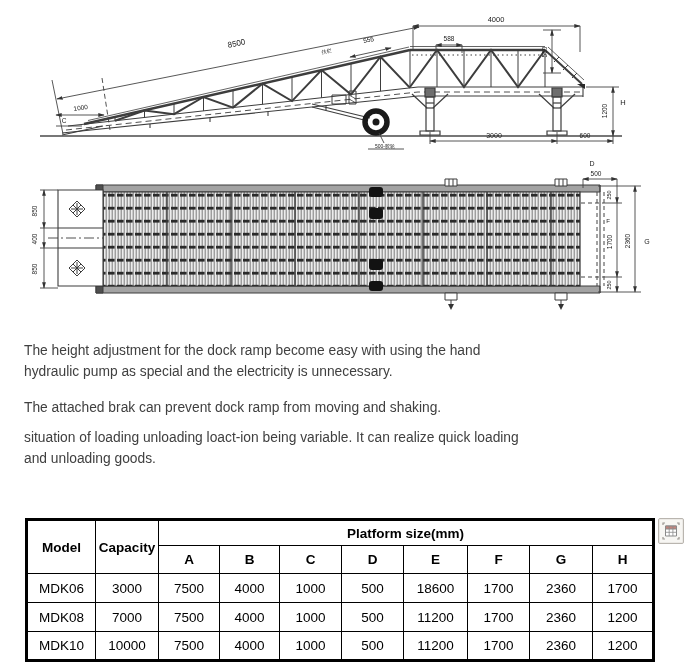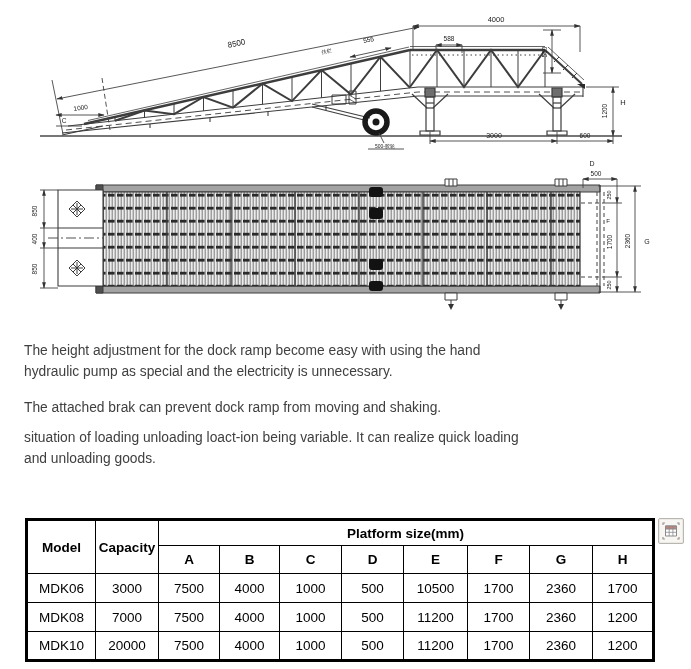--- a/index.html
+++ b/index.html
@@ -338,40 +338,40 @@
       <th>G</th>
       <th>H</th>
     </tr>
     <tr class="rdata">
       <td>MDK06</td>
       <td>3000</td>
       <td>7500</td>
       <td>4000</td>
       <td>1000</td>
       <td>500</td>
-      <td>10500</td>
+      <td>18600</td>
       <td>1700</td>
       <td>2360</td>
       <td>1700</td>
     </tr>
     <tr class="rdata">
       <td>MDK08</td>
       <td>7000</td>
       <td>7500</td>
       <td>4000</td>
       <td>1000</td>
       <td>500</td>
       <td>11200</td>
       <td>1700</td>
       <td>2360</td>
       <td>1200</td>
     </tr>
     <tr class="rdata">
       <td>MDK10</td>
-      <td>20000</td>
+      <td>10000</td>
       <td>7500</td>
       <td>4000</td>
       <td>1000</td>
       <td>500</td>
       <td>11200</td>
       <td>1700</td>
       <td>2360</td>
       <td>1200</td>
     </tr>
   </tbody>

